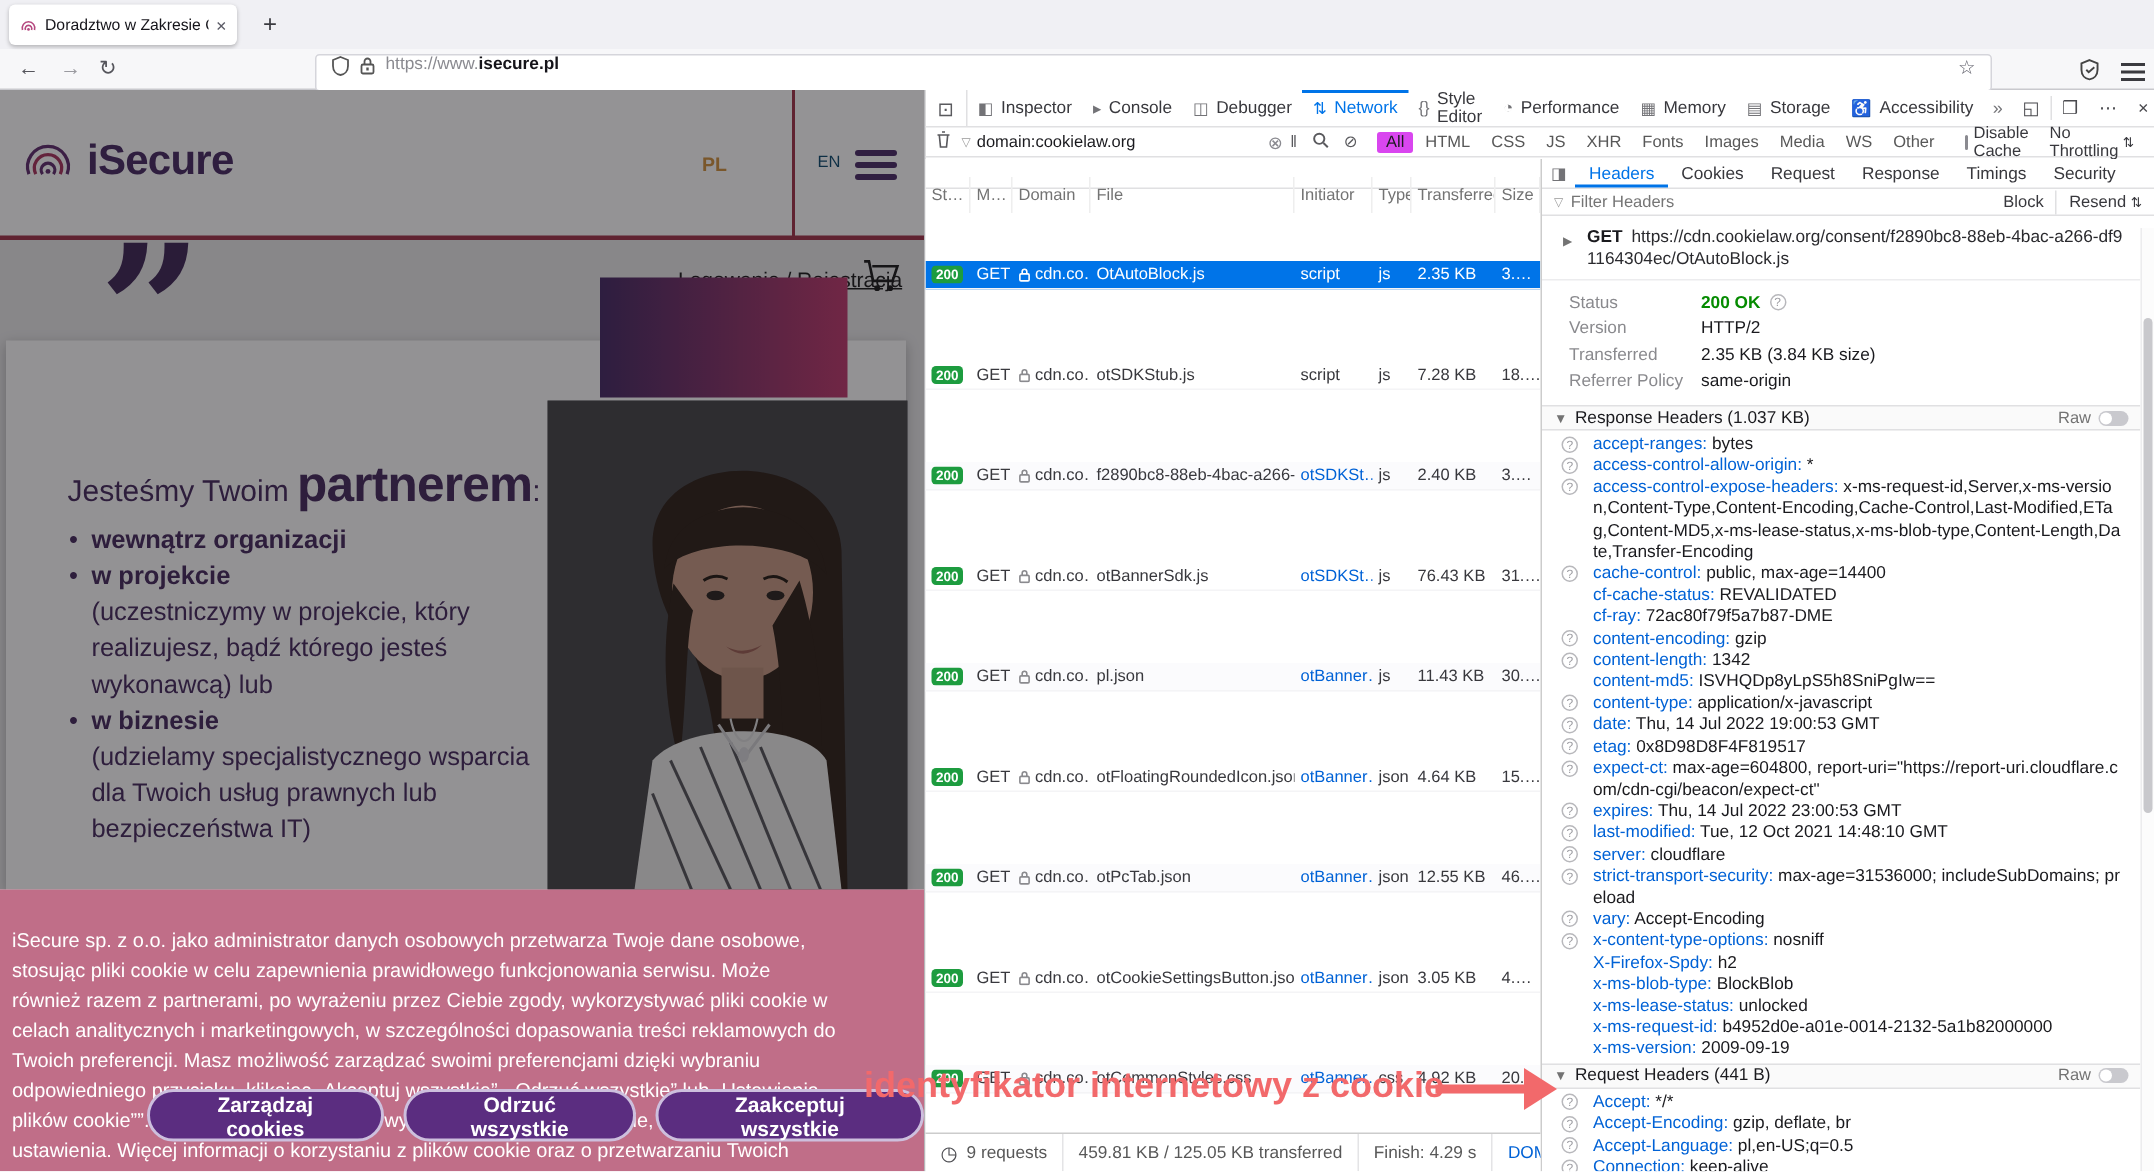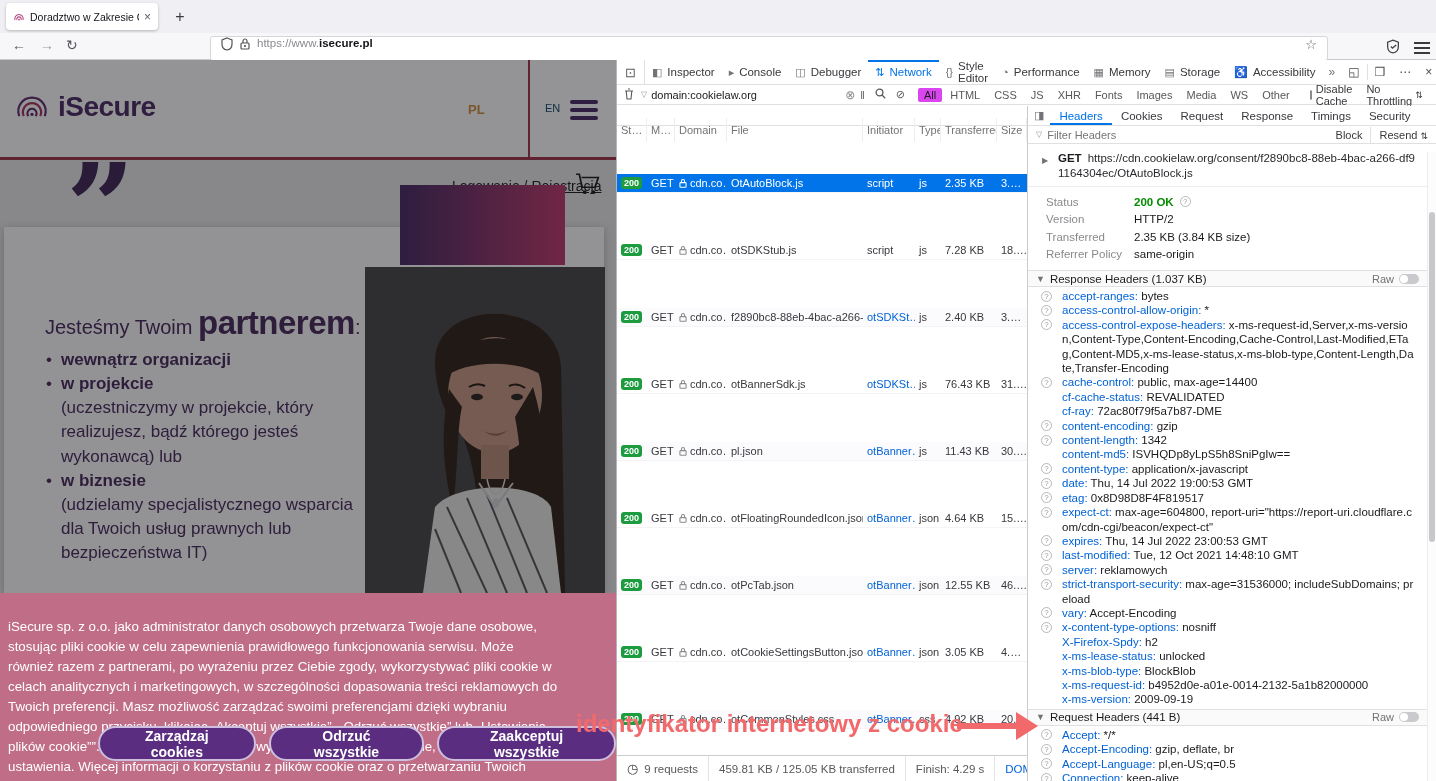--- a/index.html
+++ b/index.html
@@ -594,27 +594,27 @@
             <div class="hitem"><span class="hname">cf-ray:</span> <span class="hval">72ac80f79f5a7b87-DME</span></div>
             <div class="hitem"><span class="q qcirc">?</span><span class="hname">content-encoding:</span> <span class="hval">gzip</span></div>
             <div class="hitem"><span class="q qcirc">?</span><span class="hname">content-length:</span> <span class="hval">1342</span></div>
             <div class="hitem"><span class="hname">content-md5:</span> <span class="hval">ISVHQDp8yLpS5h8SniPgIw==</span></div>
             <div class="hitem"><span class="q qcirc">?</span><span class="hname">content-type:</span> <span class="hval">application/x-javascript</span></div>
             <div class="hitem"><span class="q qcirc">?</span><span class="hname">date:</span> <span class="hval">Thu, 14 Jul 2022 19:00:53 GMT</span></div>
             <div class="hitem"><span class="q qcirc">?</span><span class="hname">etag:</span> <span class="hval">0x8D98D8F4F819517</span></div>
             <div class="hitem"><span class="q qcirc">?</span><span class="hname">expect-ct:</span> <span class="hval">max-age=604800, report-uri="https://report-uri.cloudflare.com/cdn-cgi/beacon/expect-ct"</span></div>
             <div class="hitem"><span class="q qcirc">?</span><span class="hname">expires:</span> <span class="hval">Thu, 14 Jul 2022 23:00:53 GMT</span></div>
             <div class="hitem"><span class="q qcirc">?</span><span class="hname">last-modified:</span> <span class="hval">Tue, 12 Oct 2021 14:48:10 GMT</span></div>
-            <div class="hitem"><span class="q qcirc">?</span><span class="hname">server:</span> <span class="hval">reklamowych</span></div>
+            <div class="hitem"><span class="q qcirc">?</span><span class="hname">server:</span> <span class="hval">cloudflare</span></div>
             <div class="hitem"><span class="q qcirc">?</span><span class="hname">strict-transport-security:</span> <span class="hval">max-age=31536000; includeSubDomains; preload</span></div>
             <div class="hitem"><span class="q qcirc">?</span><span class="hname">vary:</span> <span class="hval">Accept-Encoding</span></div>
             <div class="hitem"><span class="q qcirc">?</span><span class="hname">x-content-type-options:</span> <span class="hval">nosniff</span></div>
             <div class="hitem"><span class="hname">X-Firefox-Spdy:</span> <span class="hval">h2</span></div>
+            <div class="hitem"><span class="hname">x-ms-blob-type:</span> <span class="hval">BlockBlob</span></div>
             <div class="hitem"><span class="hname">x-ms-lease-status:</span> <span class="hval">unlocked</span></div>
-            <div class="hitem"><span class="hname">x-ms-blob-type:</span> <span class="hval">BlockBlob</span></div>
             <div class="hitem"><span class="hname">x-ms-request-id:</span> <span class="hval">b4952d0e-a01e-0014-2132-5a1b82000000</span></div>
             <div class="hitem"><span class="hname">x-ms-version:</span> <span class="hval">2009-09-19</span></div>
           </div>
         <div class="sec">
           <span class="tri">▼</span>
           <span>Request Headers (441 B)</span>
           <span class="raw">
               <span>Raw</span>
               <span class="toggle"></span>
             </span>

